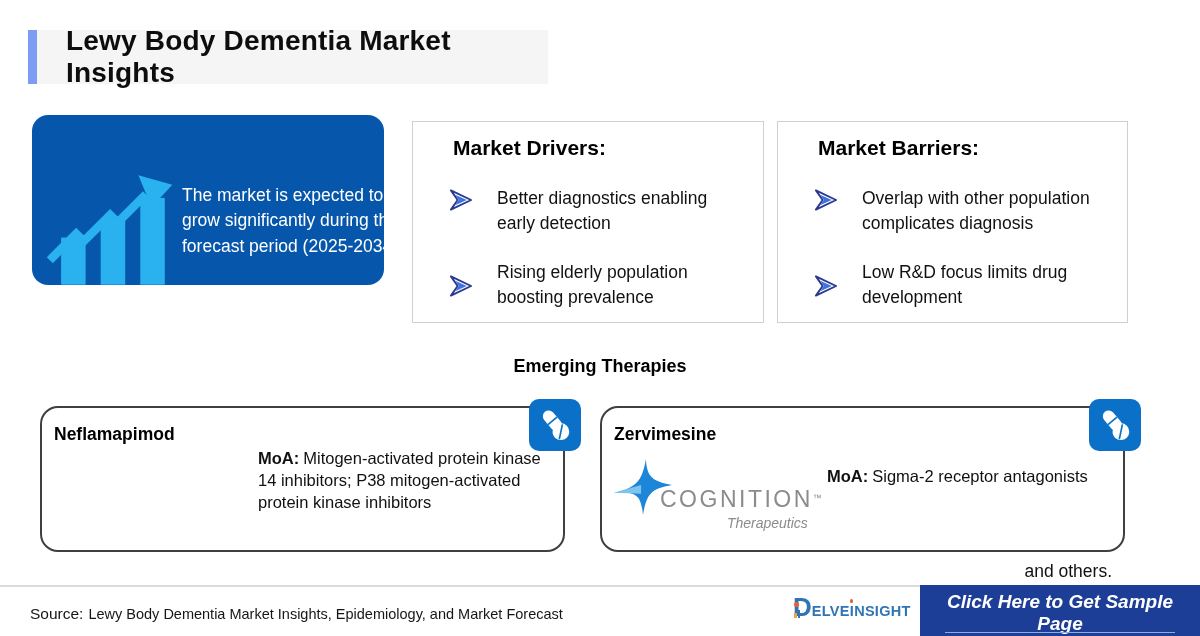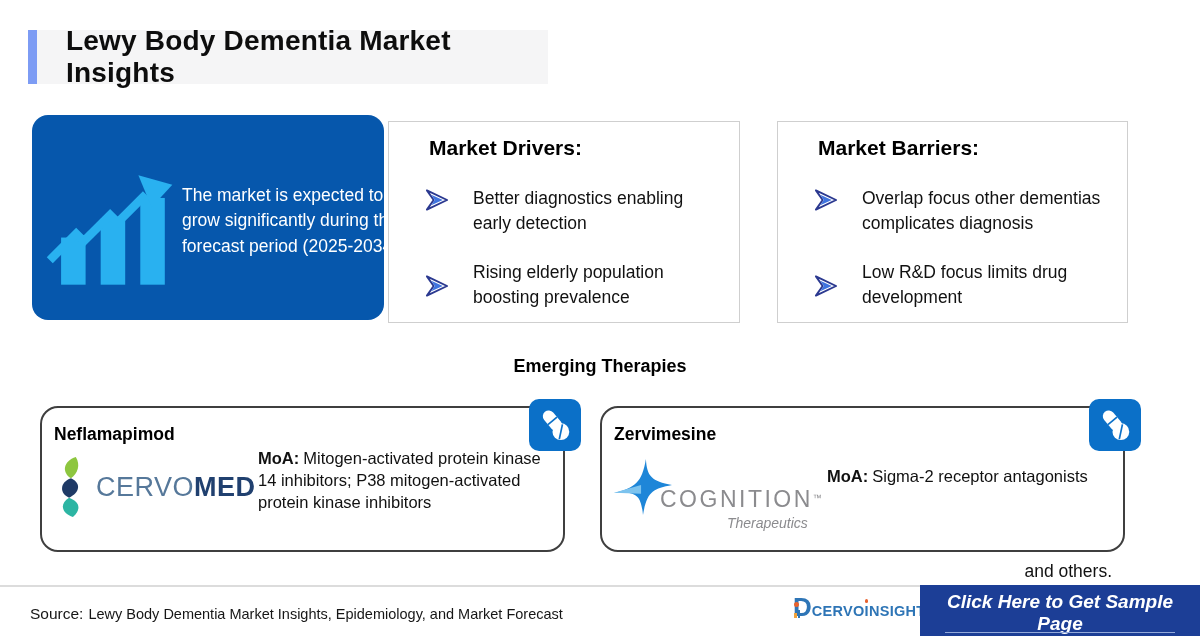--- a/index.html
+++ b/index.html
@@ -12,35 +12,35 @@
   
   .title-block {
     position:absolute; left:28px; top:30px; width:520px; height:54px;
     background:#f5f5f6; border-left:9px solid #7d9cf4;
     display:flex; align-items:center; padding-left:17px;
   }
   .title-block h1 { margin:12px; font-size:28px; font-weight:700; color:#0d0d0d; letter-spacing:.2px; }
 
   
   .growth-box {
-    position:absolute; left:32px; top:115px; width:352px; height:205px;
+    position:absolute; left:32px; top:115px; width:352px; height:170px;
     background:#0657ac; border-radius:16px;
   }
   .growth-icon { position:absolute; left:14px; top:52px; }
   .growth-text {
     position:absolute; left:150px; top:50px; width:220px;
     color:#ffffff; font-size:17.5px; line-height:1.48; font-weight:400;
   }
 
   
   .info-box {
     position:absolute; top:121px; height:202px; background:#ffffff;
     border:1px solid #cfcfcf;
   }
-  .drivers  { left:388px; width:352px;padding-left:28px; }
+  .drivers  { left:412px; width:352px;padding-left:28px; }
   .barriers { left:777px; width:351px; }
   .info-heading { position:absolute; left:40px; top:14px; font-size:21px; font-weight:700; color:#000; }
   .bullet { position:absolute; left:36px; display:flex; gap:24px; width:300px;
             font-size:17.5px; line-height:1.42; color:#111; }
   .bullet-1 { top:64px; } .bullet-2 { top:138px;align-items:center; }
   .bullet svg { flex:none; margin-top:2px; }
 
   
   .section-heading {
     position:absolute; top:356px; left:0; width:1200px; text-align:center;
@@ -140,21 +140,21 @@
   </div>
 </section>
 
 <section class="info-box barriers">
   <div class="info-heading">Market Barriers:</div>
   <div class="bullet bullet-1">
     <svg width="24" height="24" viewBox="0 0 25 24">
       <path d="M2 2 L23 12 L2 22 L9 12 Z" fill="#ffffff" stroke="#2b3990" stroke-width="2" stroke-linejoin="round"></path>
       <path d="M6.5 6.5 L18.5 12 L6.5 17.5 L10.2 12 Z" fill="#3f74df"></path>
     </svg>
-    <span>Overlap focus other dementias complicates diagnosis</span>
+    <span>Overlap with other population complicates diagnosis</span>
   </div>
   <div class="bullet bullet-2">
     <svg width="24" height="24" viewBox="0 0 25 24">
       <path d="M2 2 L23 12 L2 22 L9 12 Z" fill="#ffffff" stroke="#2b3990" stroke-width="2" stroke-linejoin="round"></path>
       <path d="M6.5 6.5 L18.5 12 L6.5 17.5 L10.2 12 Z" fill="#3f74df"></path>
     </svg>
     <span>Low R&amp;D focus limits drug development</span>
   </div>
 </section>
 
@@ -165,30 +165,20 @@
     <svg width="42" height="42" viewBox="0 0 50 50">
       <g transform="rotate(-40 22 20)">
         <rect x="15" y="6" width="14" height="28" rx="7" fill="#ffffff"></rect>
         <line x1="15" y1="20" x2="29" y2="20" stroke="#0b70c8" stroke-width="2"></line>
       </g>
       <circle cx="32" cy="33" r="10" fill="#ffffff"></circle>
       <line x1="32" y1="24" x2="32" y2="42" stroke="#0b70c8" stroke-width="2" transform="rotate(12 32 33)"></line>
     </svg>
   </div>
   <div class="drug-name">Neflamapimod</div>
-  <div class="cervomed">
-    <svg width="38" height="62" viewBox="0 0 30 64">
-      <path d="M20 1 C7 5 5 17 15 23 C22 18 25 9 20 1 Z" fill="#8dc63f"></path>
-      <path d="M15 23 C3 27 3 39 13 43 C24 38 26 28 15 23 Z" fill="#1f3a66"></path>
-      <path d="M13 43 C3 49 5 59 17 63 C26 55 24 47 13 43 Z" fill="#2cb5a3"></path>
-    </svg>
-    <div class="cervo-word">
-      <span class="cervo-a">CERVO</span><span class="cervo-b">MED</span>
-    </div>
-  </div>
   <div class="moa moa-1">
     <span class="moa-label">MoA:</span><span>Mitogen-activated protein kinase 14 inhibitors; P38 mitogen-activated protein kinase inhibitors</span>
   </div>
 </section>
 
 <section class="card card-2">
   <div class="badge">
     <svg width="42" height="42" viewBox="0 0 50 50">
       <g transform="rotate(-40 22 20)">
         <rect x="15" y="6" width="14" height="28" rx="7" fill="#ffffff"></rect>
@@ -226,19 +216,19 @@
 
 <div class="delve-logo">
   <span class="delve-d">
     <span>D</span>
     <span class="delve-dot"></span>
     <span class="delve-bars">
         <i class="b1"></i>
         <i class="b2"></i>
       </span>
   </span>
-  <span class="delve-rest"><span>CERVO</span><span class="delve-i"><span class="delve-i-dot"></span><span>I</span></span><span>NSIGHT</span></span>
+  <span class="delve-rest"><span>ELVE</span><span class="delve-i"><span class="delve-i-dot"></span><span>I</span></span><span>NSIGHT</span></span>
 </div>
 
 <button class="cta-button">
   <span>Click Here to Get Sample Page</span>
   <span class="cta-underline"></span>
 </button>
 
 </body></html>

